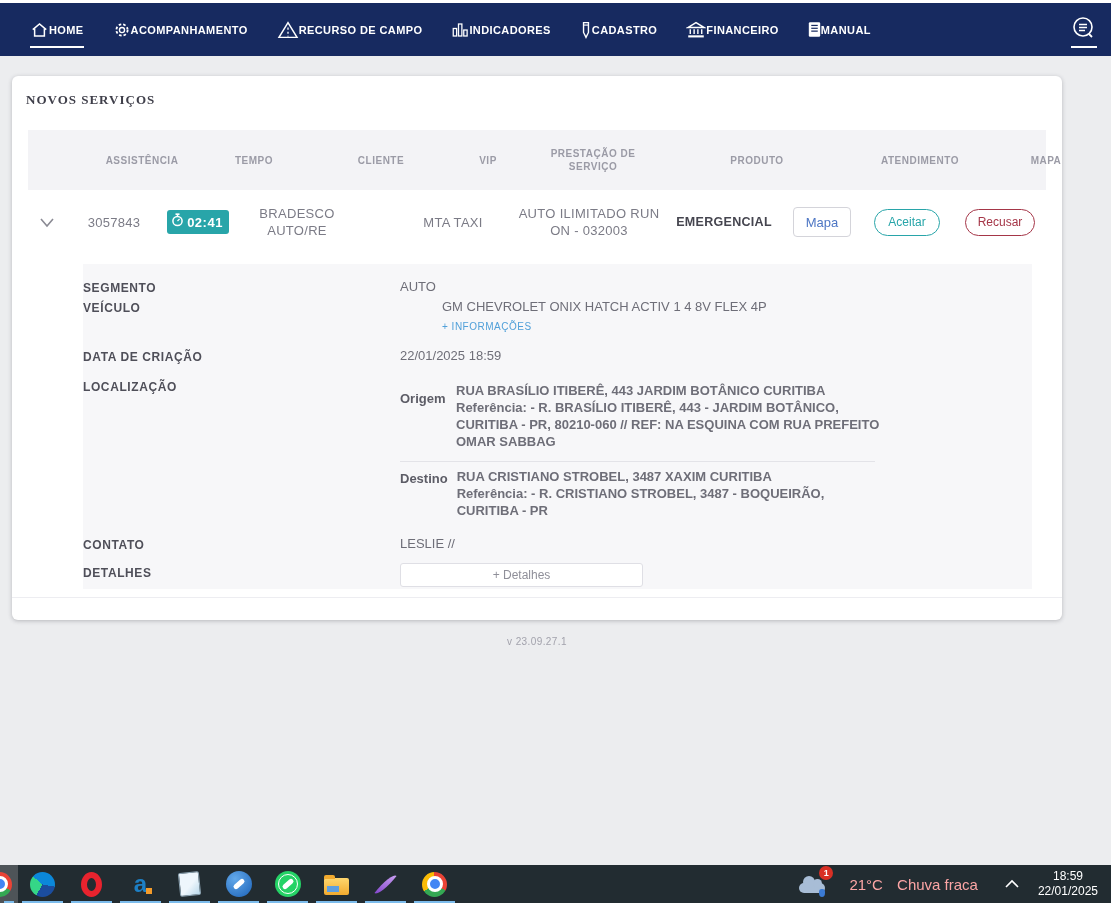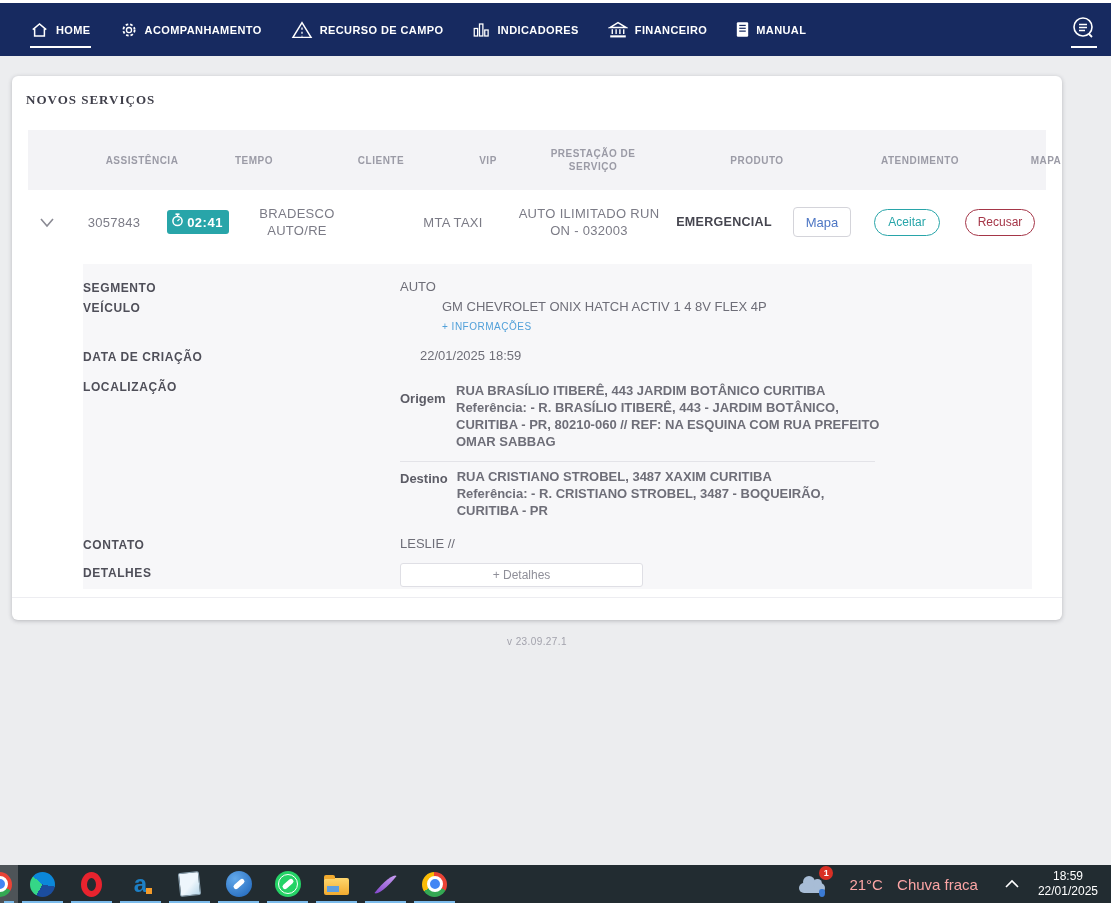--- a/index.html
+++ b/index.html
@@ -9,21 +9,21 @@
     font-family:"Liberation Sans", sans-serif;
     overflow:hidden;
   }
   
   .topnav {
     position:absolute; left:0; top:0; width:1111px; height:56px;
     background:#172a60; border-top:3px solid #fff;
     display:flex; align-items:center; padding-left:30px;
   }
   .nav-item {
-    position:relative; height:53px; display:flex; align-items:center; gap:7px;
+    position:relative; height:53px; display:flex; align-items:center; 
     margin-right:29px; color:#fff; font-size:11px; font-weight:bold;
     letter-spacing:.4px; cursor:pointer; white-space:nowrap;
   }
   .nav-item.active::after {
     content:''; position:absolute; left:0; bottom:8px; width:100%; height:2px; background:#fff;
   }
   .nav-item svg { display:block; }
   .nav-chat {
     position:relative; margin-left:auto; margin-right:14px; height:53px;
     display:flex; align-items:center; cursor:pointer;
@@ -84,21 +84,21 @@
     background:#f7f7f9; padding-top:8px; overflow:hidden;
   }
   .drow { display:flex; align-items:flex-start; }
   .dlabel {
     flex:0 0 317px; font-size:12px; font-weight:bold; color:#4f4f59;
     letter-spacing:.6px; line-height:16px; padding-top:2px;
   }
   .dvalue { flex:1; font-size:13px; color:#6e6e78; line-height:17px; padding-right:16px; }
   .row-segmento { margin-top:6px; }
   .row-veiculo { margin-top:2px;gap:42px; }
-  .row-data { margin-top:12px;gap:20px; }
+  .row-data { margin-top:12px; }
   .row-local { margin-top:12px; }
   .row-contato { margin-top:16px;justify-content:center; }
   .row-detalhes { margin-top:10px; }
   .info-link { display:inline-block; margin-top:3px; font-size:10px; letter-spacing:.5px; color:#51a0d9; cursor:pointer; }
   .loc-block { display:flex; align-items:flex-start; margin-top:5px;font-weight:bold; }
   .loc-tag { flex:0 0 auto; min-width:47px; margin-right:9px; color:#5c5c66; padding-top:8px; }
   .loc-block.first .loc-tag { padding-top:8px; }
   .loc-text { max-width:424px; }
   .loc-divider { width:475px; border-top:1px solid #e3e3e8; margin:11px 0 6px 0; }
   .btn-detalhes {
@@ -237,20 +237,29 @@
   </div>
   <div class="nav-item">
     <span>
       <svg width="18" height="18" viewBox="0 0 24 24">
           <rect x="3" y="10" width="4.5" height="10" fill="none" stroke="#fff" stroke-width="1.7"></rect>
           <rect x="10" y="4" width="4.5" height="16" fill="none" stroke="#fff" stroke-width="1.7"></rect>
           <rect x="17" y="12" width="4.5" height="8" fill="none" stroke="#fff" stroke-width="1.7"></rect>
         </svg>
     </span>
     <span>INDICADORES</span>
+  </div>
+  <div class="nav-item">
+    <span>
+      <svg width="12" height="18" viewBox="0 0 14 22">
+          <path d="M4 2 H10 V14 L7 20 L4 14 Z" fill="none" stroke="#fff" stroke-width="1.7"></path>
+          <line x1="4" y1="5" x2="10" y2="5" stroke="#fff" stroke-width="1.4"></line>
+        </svg>
+    </span>
+    <span>CADASTRO</span>
   </div>
   <div class="nav-item">
     <span>
       <svg width="20" height="18" viewBox="0 0 24 22">
           <path d="M2 8 L12 2 L22 8 Z" fill="none" stroke="#fff" stroke-width="1.7"></path>
           <line x1="5" y1="10" x2="5" y2="16" stroke="#fff" stroke-width="1.7"></line>
           <line x1="9.7" y1="10" x2="9.7" y2="16" stroke="#fff" stroke-width="1.7"></line>
           <line x1="14.3" y1="10" x2="14.3" y2="16" stroke="#fff" stroke-width="1.7"></line>
           <line x1="19" y1="10" x2="19" y2="16" stroke="#fff" stroke-width="1.7"></line>
           <rect x="2.5" y="17.5" width="19" height="2.6" fill="#fff"></rect>

